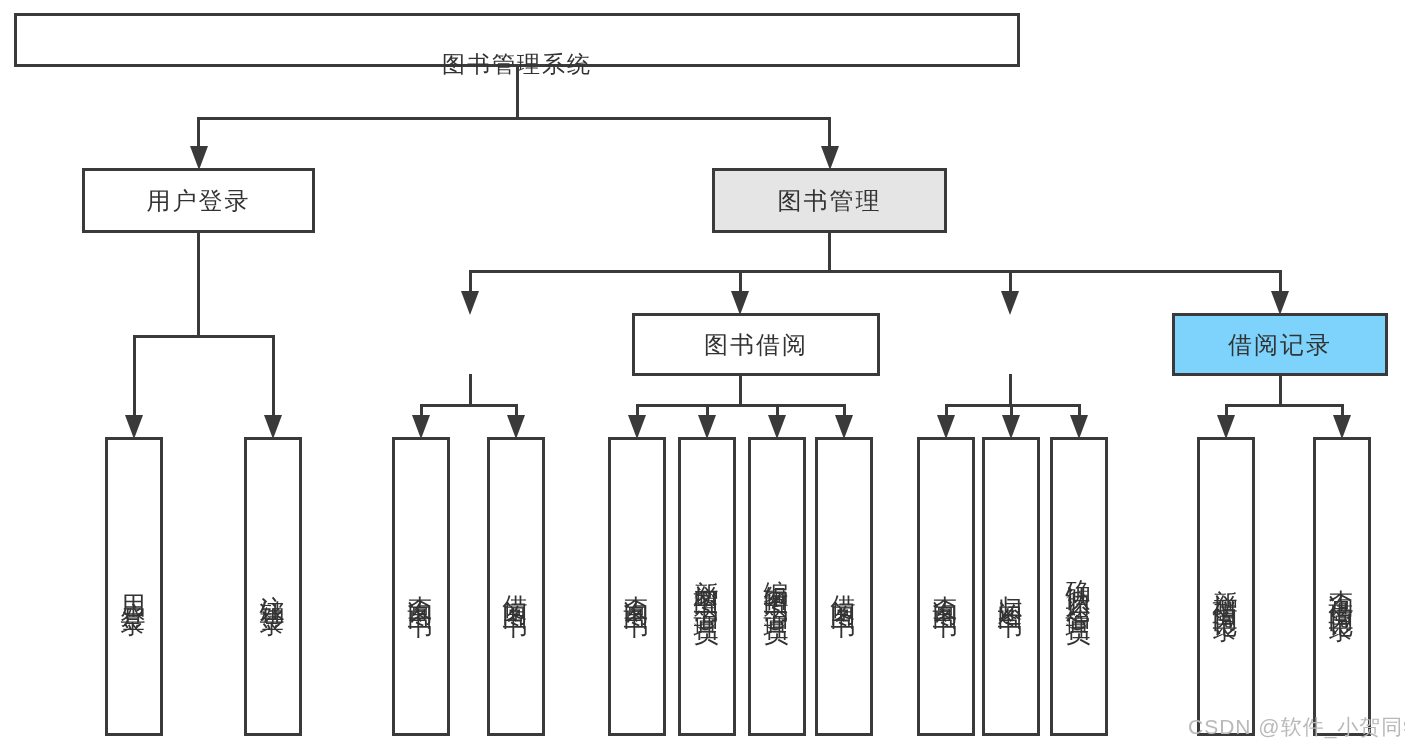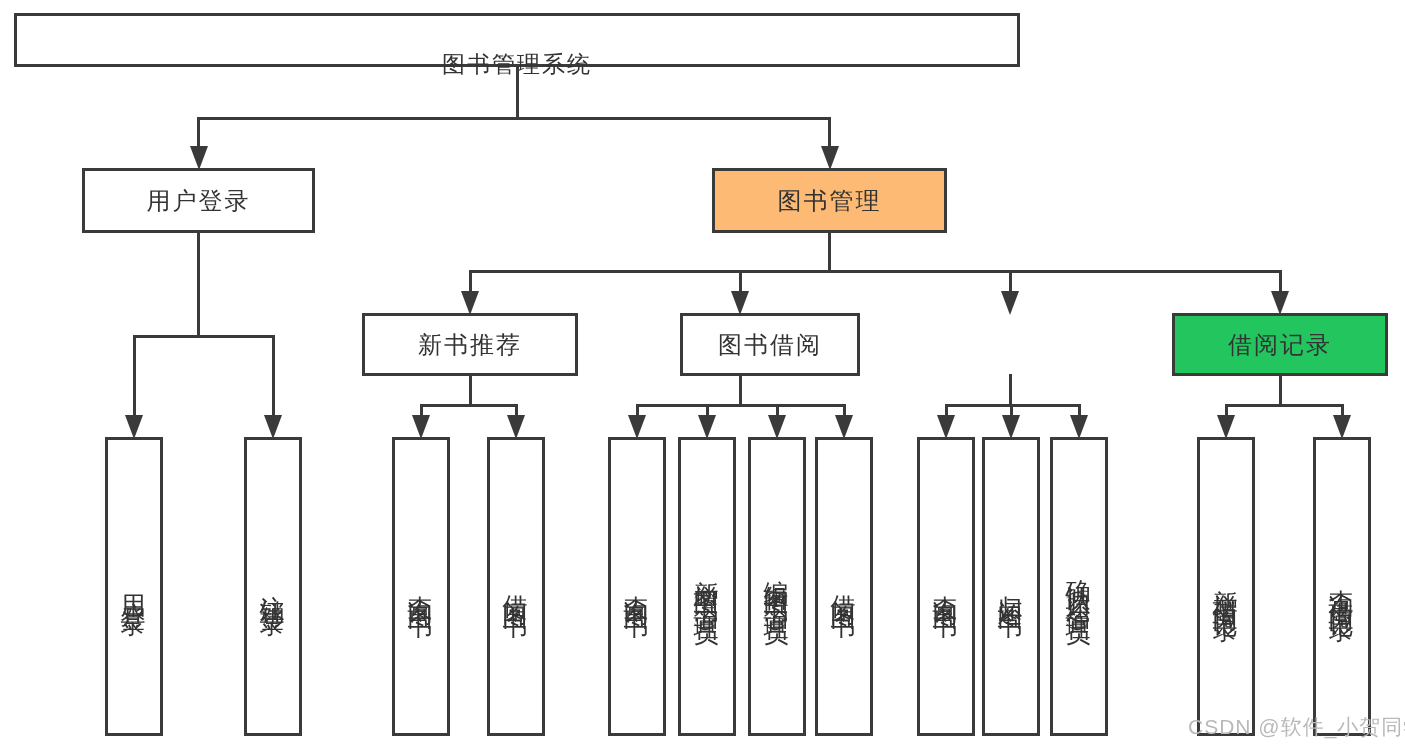--- a/index.html
+++ b/index.html
@@ -67,30 +67,27 @@
 <body>
 
 <div class="stage">
   <div class="watermark">CSDN @软件_小贺同学</div>
 <div class="node h root" style="left: 14px; top: 13px; width: 1006px; height: 54px; border-color: rgb(58, 58, 58); background: rgb(255, 255, 255);">
       <span style="color: rgb(51, 51, 51); margin-top: 48px;">图书管理系统</span>
     </div>
     <div class="node h" style="left: 82px; top: 168px; width: 233px; height: 65px; border-color: rgb(58, 58, 58); background: rgb(255, 255, 255);">
       <span style="color: rgb(51, 51, 51);">用户登录</span>
     </div>
-    <div class="node h" style="left: 712px; top: 168px; width: 235px; height: 65px; border-color: rgb(58, 58, 58); background: #fdba74; text-align: right;">
+    <div class="node h" style="left: 712px; top: 168px; width: 235px; height: 65px; border-color: rgb(58, 58, 58); background: #e5e5e5; text-align: right;">
       <span style="color: rgb(51, 51, 51);">图书管理</span>
     </div>
-    <div class="node h" style="left: 362px; top: 313px; width: 216px; height: 63px; border-color: rgb(58, 58, 58); background: rgb(255, 255, 255);">
-      <span style="color: rgb(51, 51, 51);">新书推荐</span>
-    </div>
-    <div class="node h" style="left: 632px; top: 313px; width: 180px; height: 63px; border-color: rgb(58, 58, 58); background: rgb(255, 255, 255); margin-left: 48px;">
+    <div class="node h" style="left: 632px; top: 313px; width: 248px; height: 63px; border-color: rgb(58, 58, 58); background: rgb(255, 255, 255);">
       <span style="color: rgb(51, 51, 51);">图书借阅</span>
     </div>
-    <div class="node h" style="left: 1172px; top: 313px; width: 216px; height: 63px; border-color: rgb(58, 58, 58); background: #22c55e;">
+    <div class="node h" style="left: 1172px; top: 313px; width: 216px; height: 63px; border-color: rgb(58, 58, 58); background: #7dd3fc;">
       <span style="color: rgb(51, 51, 51);">借阅记录</span>
     </div>
     <div class="node v" style="left: 105px; top: 437px; width: 58px; height: 299px; border-color: rgb(58, 58, 58); background: rgb(255, 255, 255);">
       <span style="color: rgb(51, 51, 51);">用户登录</span>
     </div>
     <div class="node v" style="left: 244px; top: 437px; width: 58px; height: 299px; border-color: rgb(58, 58, 58); background: rgb(255, 255, 255);">
       <span style="color: rgb(51, 51, 51);">注销登录</span>
     </div>
     <div class="node v" style="left: 392px; top: 437px; width: 58px; height: 299px; border-color: rgb(58, 58, 58); background: rgb(255, 255, 255);">
       <span style="color: rgb(51, 51, 51);">查询图书</span>

